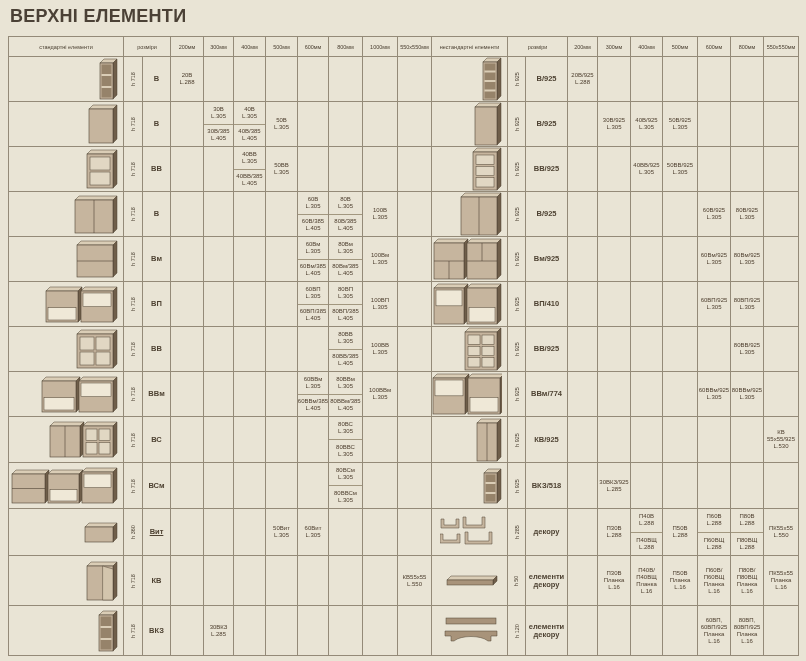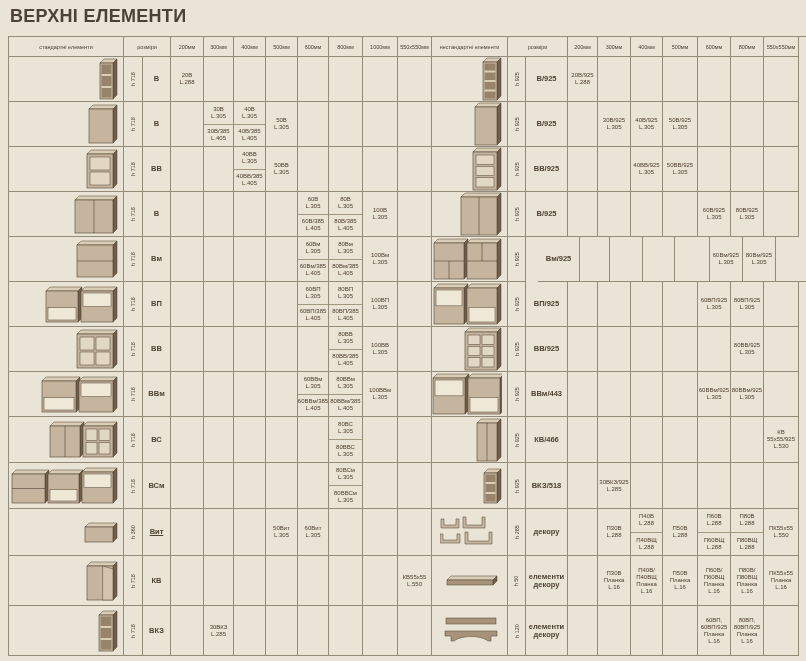--- a/index.html
+++ b/index.html
@@ -395,21 +395,21 @@
           <polygon points="34,5 38,1 68,1 64,5" fill="#dacdb6" stroke="#4e4233" stroke-width=".5"></polygon>
           <polygon points="64,5 68,1 68,37 64,41" fill="#6f5e4a" stroke="#4e4233" stroke-width=".5"></polygon>
           <rect x="34" y="5" width="30" height="36" fill="#c6b59e" stroke="#4e4233" stroke-width=".6"></rect>
           <line x1="34" y1="23" x2="64" y2="23" stroke="#4e4233" stroke-width=".6"></line>
           <line x1="49" y1="5" x2="49" y2="23" stroke="#4e4233" stroke-width=".6"></line>
         </svg>
       </div>
       <div class="c hcell" style="width: 18px;">
         <span>h 925</span>
       </div>
-      <div class="c code" style="width: 42px; margin-left: 12px;">Вм/925</div>
+      <div class="c code" style="width: 42px;">Вм/925</div>
       <div class="c val" style="width: 30px;"></div>
       <div class="c val" style="width: 33px;"></div>
       <div class="c val" style="width: 32px;"></div>
       <div class="c val" style="width: 35px;"></div>
       <div class="c val" style="width: 33px;">
         <div class="half">
           <div>60Вм/925</div>
           <div>L.305</div>
         </div>
       </div>
@@ -477,21 +477,21 @@
           <rect x="3" y="7" width="26" height="15.84" fill="#efe8d7" stroke="#4e4233" stroke-width=".5"></rect>
           <polygon points="34,5 38,1 68,1 64,5" fill="#dacdb6" stroke="#4e4233" stroke-width=".5"></polygon>
           <polygon points="64,5 68,1 68,37 64,41" fill="#6f5e4a" stroke="#4e4233" stroke-width=".5"></polygon>
           <rect x="34" y="5" width="30" height="36" fill="#c6b59e" stroke="#4e4233" stroke-width=".6"></rect>
           <rect x="36" y="24.44" width="26" height="14.560000000000002" fill="#efe8d7" stroke="#4e4233" stroke-width=".5"></rect>
         </svg>
       </div>
       <div class="c hcell" style="width: 18px;">
         <span>h 925</span>
       </div>
-      <div class="c code" style="width: 42px;">ВП/925</div>
+      <div class="c code" style="width: 42px;">ВП/410</div>
       <div class="c val" style="width: 30px;"></div>
       <div class="c val" style="width: 33px;"></div>
       <div class="c val" style="width: 32px;"></div>
       <div class="c val" style="width: 35px;"></div>
       <div class="c val" style="width: 33px;">
         <div class="half">
           <div>60ВП/925</div>
           <div>L.305</div>
         </div>
       </div>
@@ -627,21 +627,21 @@
           <rect x="3" y="7" width="28" height="15.84" fill="#efe8d7" stroke="#4e4233" stroke-width=".5"></rect>
           <polygon points="36,5 40,1 72,1 68,5" fill="#dacdb6" stroke="#4e4233" stroke-width=".5"></polygon>
           <polygon points="68,5 72,1 72,37 68,41" fill="#6f5e4a" stroke="#4e4233" stroke-width=".5"></polygon>
           <rect x="36" y="5" width="32" height="36" fill="#c6b59e" stroke="#4e4233" stroke-width=".6"></rect>
           <rect x="38" y="24.44" width="28" height="14.560000000000002" fill="#efe8d7" stroke="#4e4233" stroke-width=".5"></rect>
         </svg>
       </div>
       <div class="c hcell" style="width: 18px;">
         <span>h 925</span>
       </div>
-      <div class="c code" style="width: 42px;">ВВм/443</div>
+      <div class="c code" style="width: 42px;">ВВм/774</div>
       <div class="c val" style="width: 30px;"></div>
       <div class="c val" style="width: 33px;"></div>
       <div class="c val" style="width: 32px;"></div>
       <div class="c val" style="width: 35px;"></div>
       <div class="c val" style="width: 33px;">
         <div class="half">
           <div>60ВВм/925</div>
           <div>L.305</div>
         </div>
       </div>
@@ -694,21 +694,21 @@
         <svg width="26" height="44">
           <polygon points="1,5 5,1 25,1 21,5" fill="#dacdb6" stroke="#4e4233" stroke-width=".5"></polygon>
           <polygon points="21,5 25,1 25,39 21,43" fill="#6f5e4a" stroke="#4e4233" stroke-width=".5"></polygon>
           <rect x="1" y="5" width="20" height="38" fill="#c6b59e" stroke="#4e4233" stroke-width=".6"></rect>
           <line x1="11" y1="5" x2="11" y2="43" stroke="#4e4233" stroke-width=".6"></line>
         </svg>
       </div>
       <div class="c hcell" style="width: 18px;">
         <span>h 925</span>
       </div>
-      <div class="c code" style="width: 42px;">КВ/466</div>
+      <div class="c code" style="width: 42px;">КВ/925</div>
       <div class="c val" style="width: 30px;"></div>
       <div class="c val" style="width: 33px;"></div>
       <div class="c val" style="width: 32px;"></div>
       <div class="c val" style="width: 35px;"></div>
       <div class="c val" style="width: 33px;"></div>
       <div class="c val" style="width: 33px;"></div>
       <div class="c val" style="width: 35px;">
         <div class="half">
           <div>КВ</div>
           <div>55х55/925</div>

